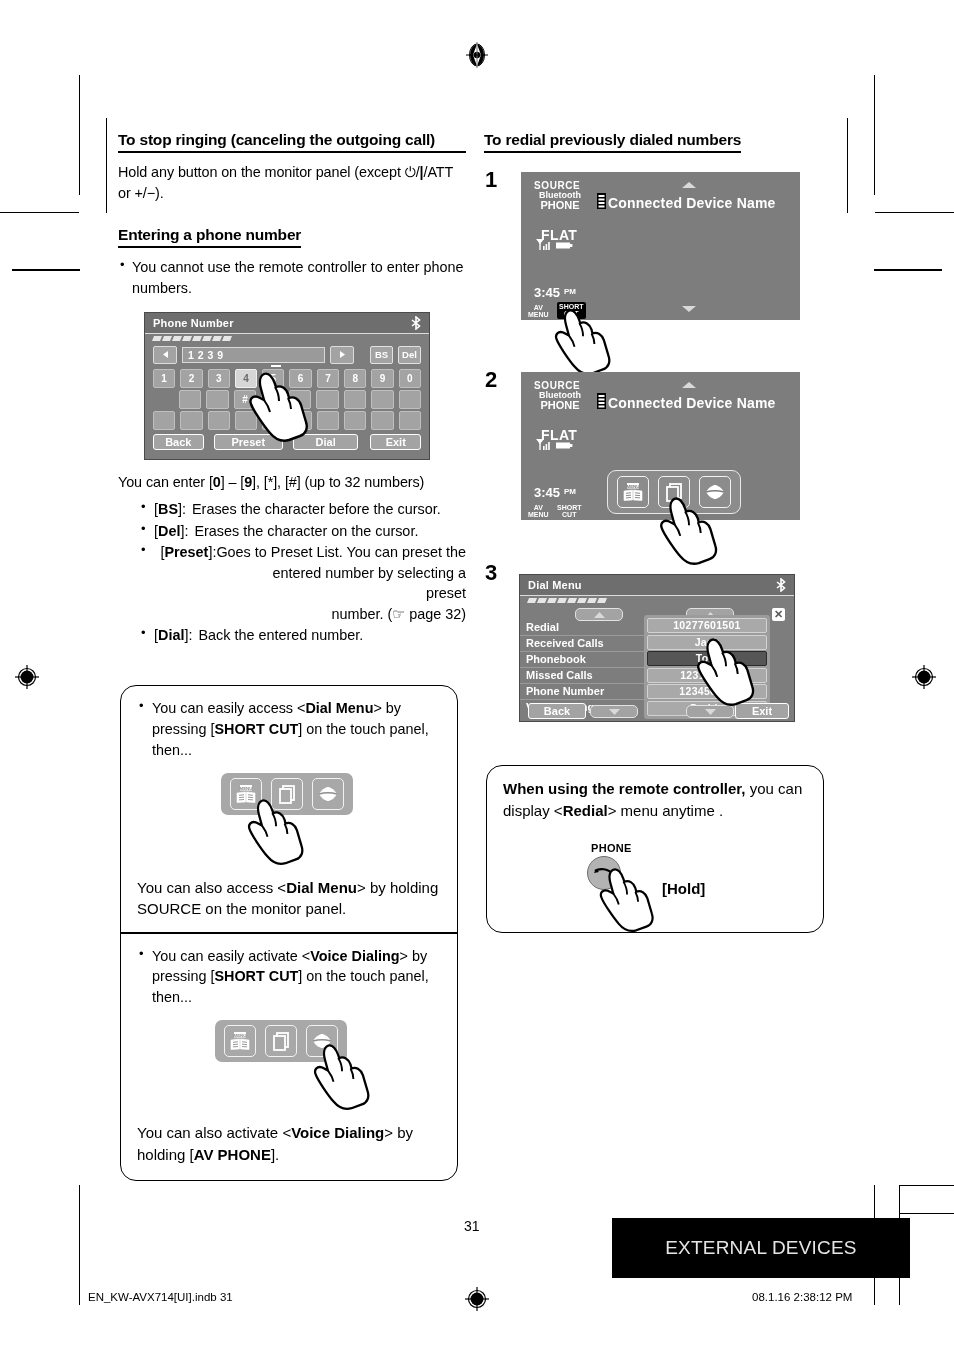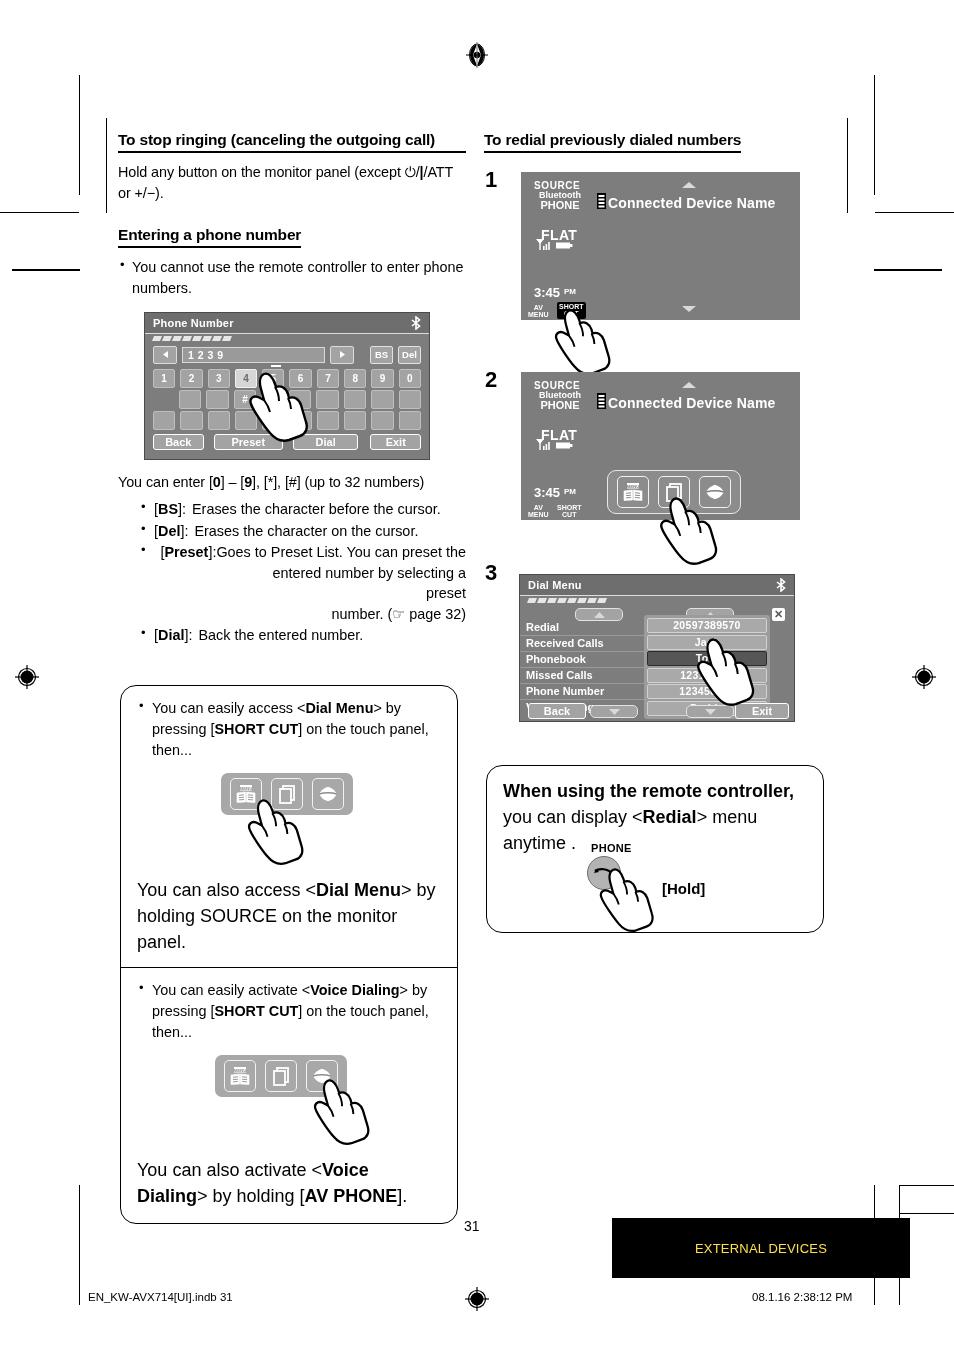--- a/index.html
+++ b/index.html
@@ -31,21 +31,21 @@
               display:flex;}
   .deflist li:before{content:"\2022";position:absolute;left:1px;top:-1px;font-size:13px;}
   .deflist .term{white-space:nowrap;}
   .deflist .desc{margin-left:6px;}
   .hang{margin-left:114px;font-size:14.4px;line-height:1.42;}
 
   
   .notebox{border:1.6px solid #000;border-radius:16px;padding:12px 16px 14px 16px;
            box-sizing:border-box;}
   .notebox .divider{height:1.4px;background:#000;margin:12px -16px 12px -16px;}
-  .notebox p{font-size:18px;line-height:1.45;margin:0;}
+  .notebox p{font-size:15px;line-height:1.45;margin:0;}
   .notebox .bullet{position:relative;padding-left:15px;font-size:14.4px;line-height:1.45;}
   .notebox .bullet:before{content:"\2022";position:absolute;left:2px;top:-1px;font-size:13px;}
 
   
   .scbar{background:#a8a8a8;border-radius:7px;display:inline-flex;gap:9px;
          padding:5px 9px;align-items:center;}
   .scbar.outline{background:#8c8c8c;border:1.6px solid #e8e8e8;border-radius:9px;}
   .sckey{width:30px;height:30px;border:1.7px solid #f2f2f2;border-radius:5px;
          background:#a8a8a8;display:flex;align-items:center;justify-content:center;}
   .scbar.outline .sckey{background:#8c8c8c;}
@@ -113,22 +113,22 @@
             display:flex;align-items:center;justify-content:center;}
   .closebtn{width:13px;height:13px;background:#fff;color:#5a5a5a;font-size:11px;
             font-weight:bold;display:flex;align-items:center;justify-content:center;
             border-radius:2px;line-height:1;}
 
   
   .stepnum{position:absolute;font-size:22px;font-weight:bold;}
 
   
   .pageno{position:absolute;font-size:14px;}
-  .chapbar{position:absolute;background:#000;color:#fde047;display:flex;
-           align-items:center;justify-content:center;font-size:13px;letter-spacing:0.2px;}
+  .chapbar{position:absolute;background:#000;color:#e5e5e5;display:flex;
+           align-items:center;justify-content:center;font-size:19px;letter-spacing:0.2px;}
   .meta{position:absolute;font-size:11.5px;}
 </style>
 </head>
 <body>
 
 <div class="crop" style="left:79px;top:75px;width:1.4px;height:120px;"></div>
 <div class="crop" style="left:106px;top:118px;width:1.4px;height:95px;"></div>
 <div class="crop" style="left:0px;top:212px;width:79px;height:1.4px;"></div>
 <div class="crop" style="left:12px;top:269px;width:68px;height:1.8px;"></div>
 
@@ -604,21 +604,21 @@
     <div class="dm-list" style="position:absolute;left:0px;top:45px;width:240px;">
       <div class="dm-item">Redial</div>
       <div class="dm-item">Received Calls</div>
       <div class="dm-item">Phonebook</div>
       <div class="dm-item">Missed Calls</div>
       <div class="dm-item">Phone Number</div>
       <div class="dm-item" style="border-bottom:none;">Voice Dialing</div>
     </div>
 
     <div class="dm-pop" style="left:124px;top:40px;width:120px;">
-      <div class="dm-ent">20597389570</div>
+      <div class="dm-ent">10277601501</div>
       <div class="dm-ent">Jack</div>
       <div class="dm-ent hl">Tom</div>
       <div class="dm-ent">123111122</div>
       <div class="dm-ent">123456789</div>
       <div class="dm-ent" style="margin-bottom:0;">Daddy</div>
     </div>
 
     <div class="fbtn" style="position:absolute;left:8px;top:128px;width:56px;">Back</div>
     <div class="pagerbtn" style="position:absolute;left:70px;top:130px;width:46px;">
       <svg width="11" height="6" viewBox="0 0 11 6">

